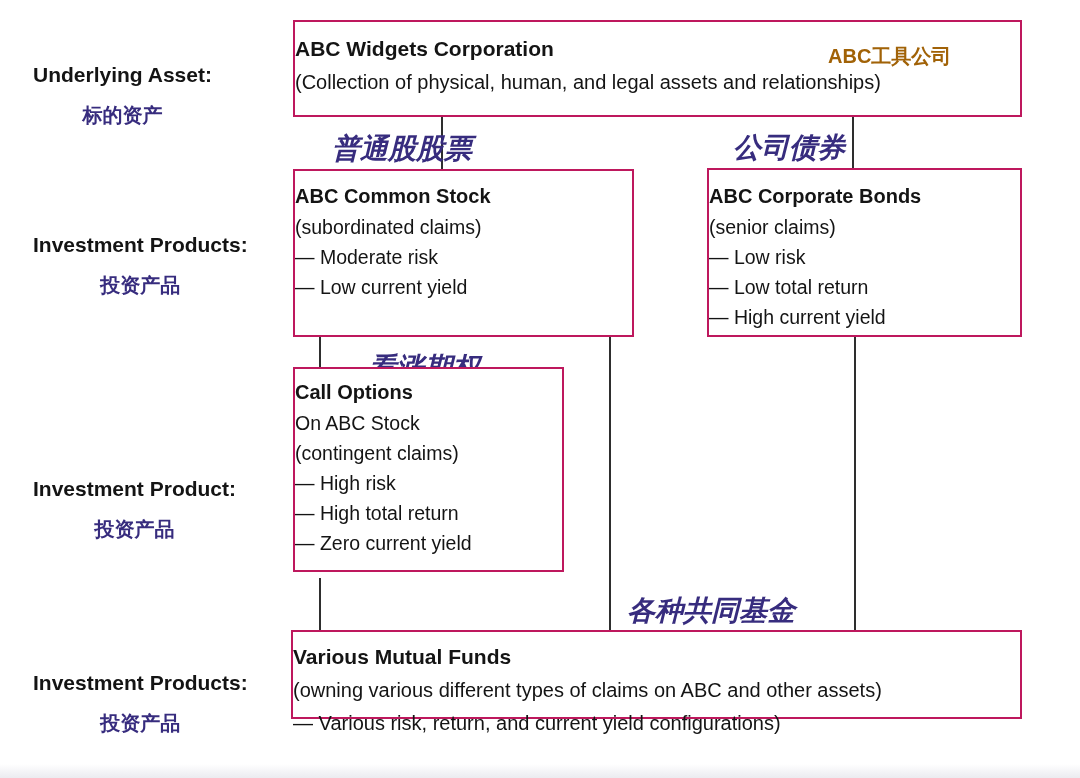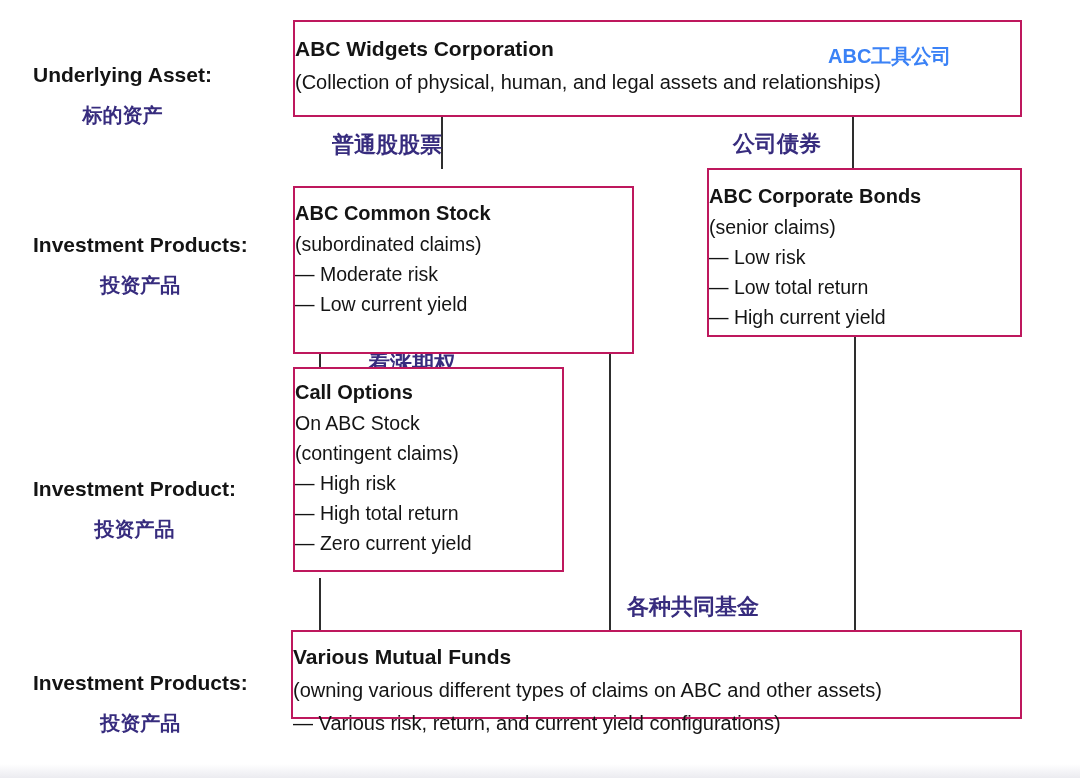--- a/index.html
+++ b/index.html
@@ -40,24 +40,25 @@
     line-height:33px;
     white-space:nowrap;
   }
   .vline{
     position:absolute;
     width:2px;
     background:#2e2e2e;
   }
   .conn-label{
     position:absolute;
-    font-size:22px;
+    font-size:28px;
     font-weight:bold;
     color:#372c7e;
     white-space:nowrap;
+    font-style:italic;
   }
   .row-label{
     position:absolute;
     text-align:center;
   }
   .row-en{
     font-weight:bold;
     font-size:21px;
     line-height:26px;
     white-space:nowrap;
@@ -68,21 +69,21 @@
     line-height:26px;
     margin-top:14px;
     color:#372c7e;
     white-space:nowrap;
   }
   .cn-top{
     position:absolute;
     left:533px;top:21px;
     font-size:20px;
     font-weight:bold;
-    color:#3b82f6;
+    color:#a16207;
     white-space:nowrap;
   }
   .bottom-fade{
     position:absolute;
     left:0;bottom:0;width:1080px;height:14px;
     background:linear-gradient(to bottom,#ffffff,#ebebf0);
   }
 </style>
 </head>
 <body>
@@ -120,21 +121,21 @@
   <div class="conn-label" style="left:733px;top:129px;">公司债券</div>
   <div class="conn-label" style="left:368px;top:349px;text-align:center;">看涨期权</div>
   <div class="conn-label" style="left:627px;top:592px;">各种共同基金</div>
 
   <div class="box" style="left:293px;top:20px;width:729px;height:97px;padding-top:10px;">
     <div class="top-box-title">ABC Widgets Corporation</div>
     <div class="cn-top">ABC工具公司</div>
     <div class="top-box-sub">(Collection of physical, human, and legal assets and relationships)</div>
   </div>
 
-  <div class="box" style="left:293px;top:186px;width:341px;height:168px;padding-top:9px;">
+  <div class="box" style="left:293px;top:169px;width:341px;height:168px;padding-top:9px;">
     <div class="box-title">ABC Common Stock</div>
     <div class="box-line">(subordinated claims)</div>
     <div class="box-line">— Moderate risk</div>
     <div class="box-line">— Low current yield</div>
   </div>
 
   <div class="box" style="left:707px;top:168px;width:315px;height:169px;padding-top:10px;">
     <div class="box-title">ABC Corporate Bonds</div>
     <div class="box-line">(senior claims)</div>
     <div class="box-line">— Low risk</div>

